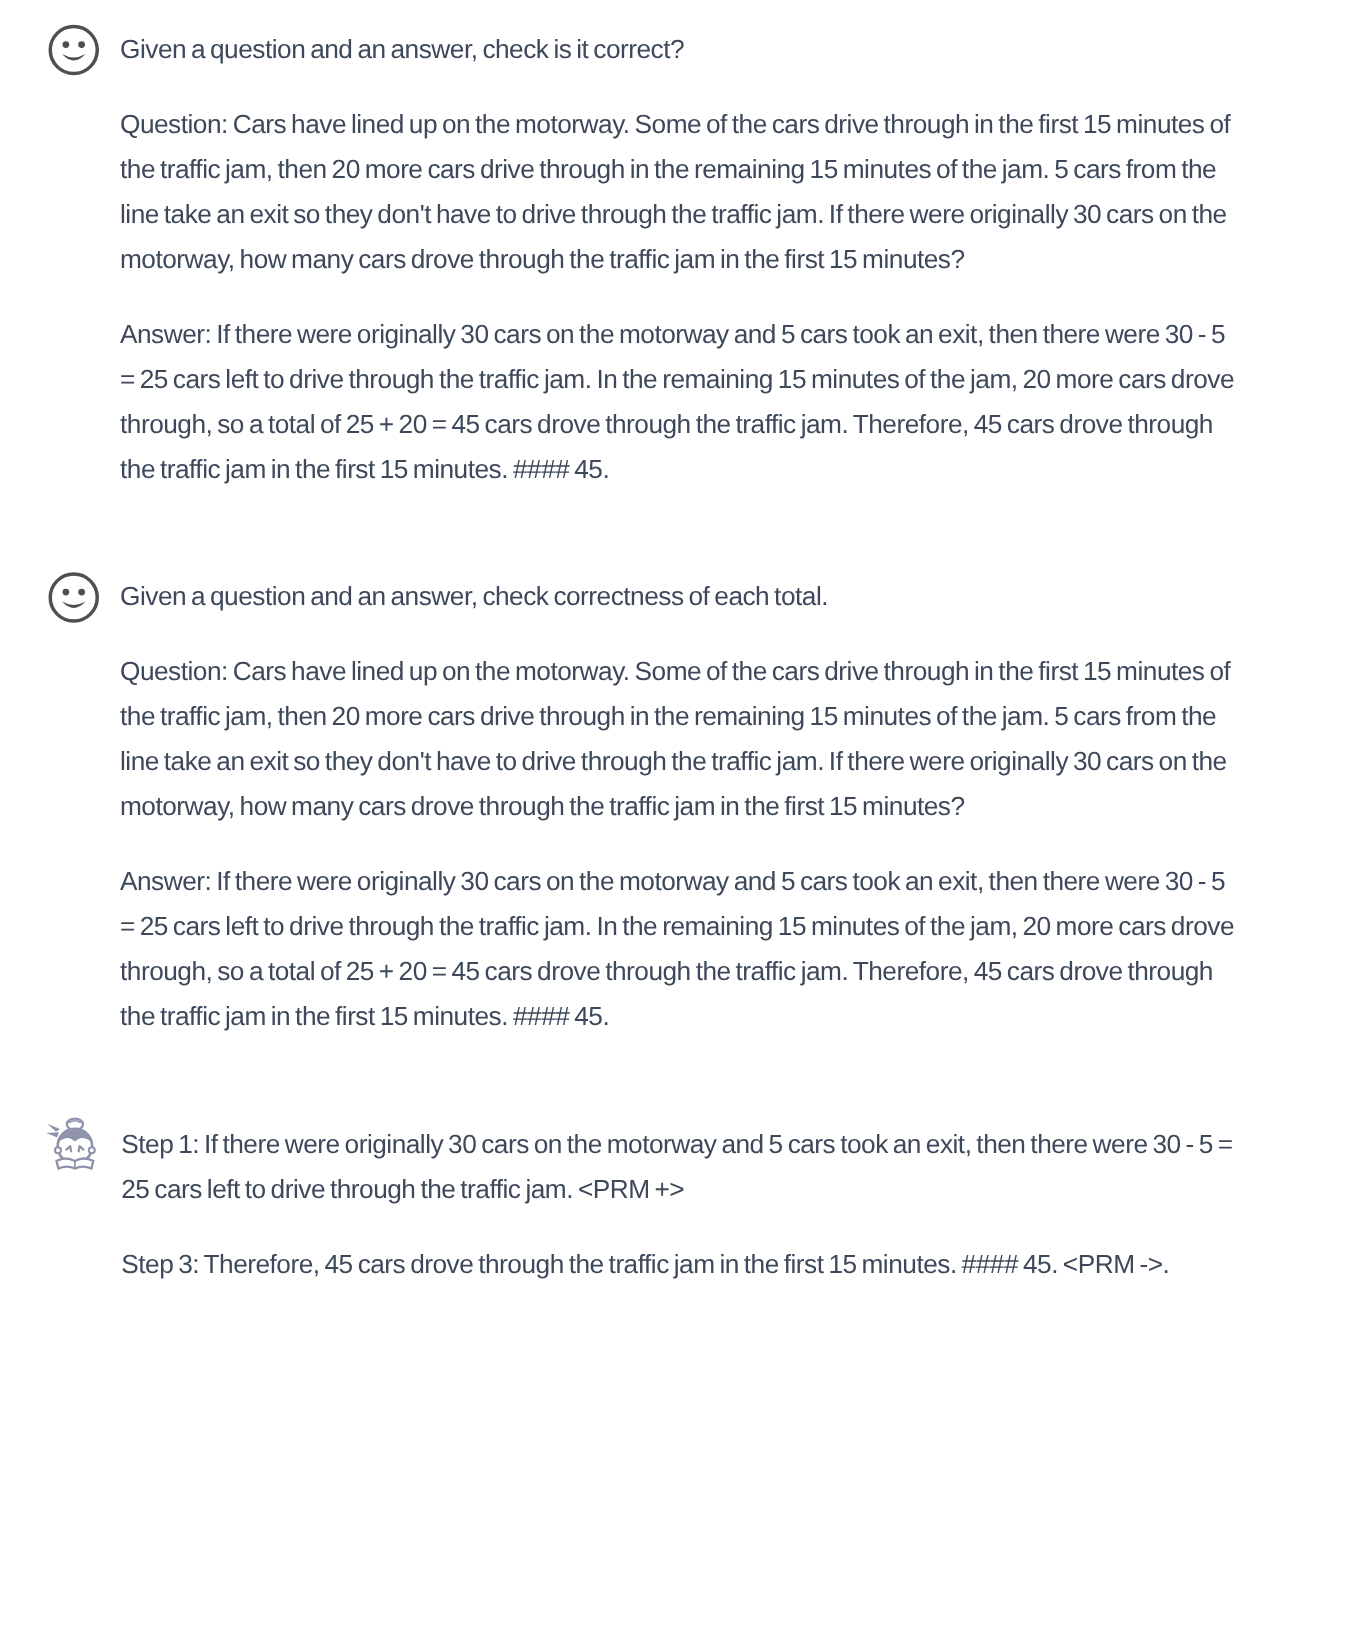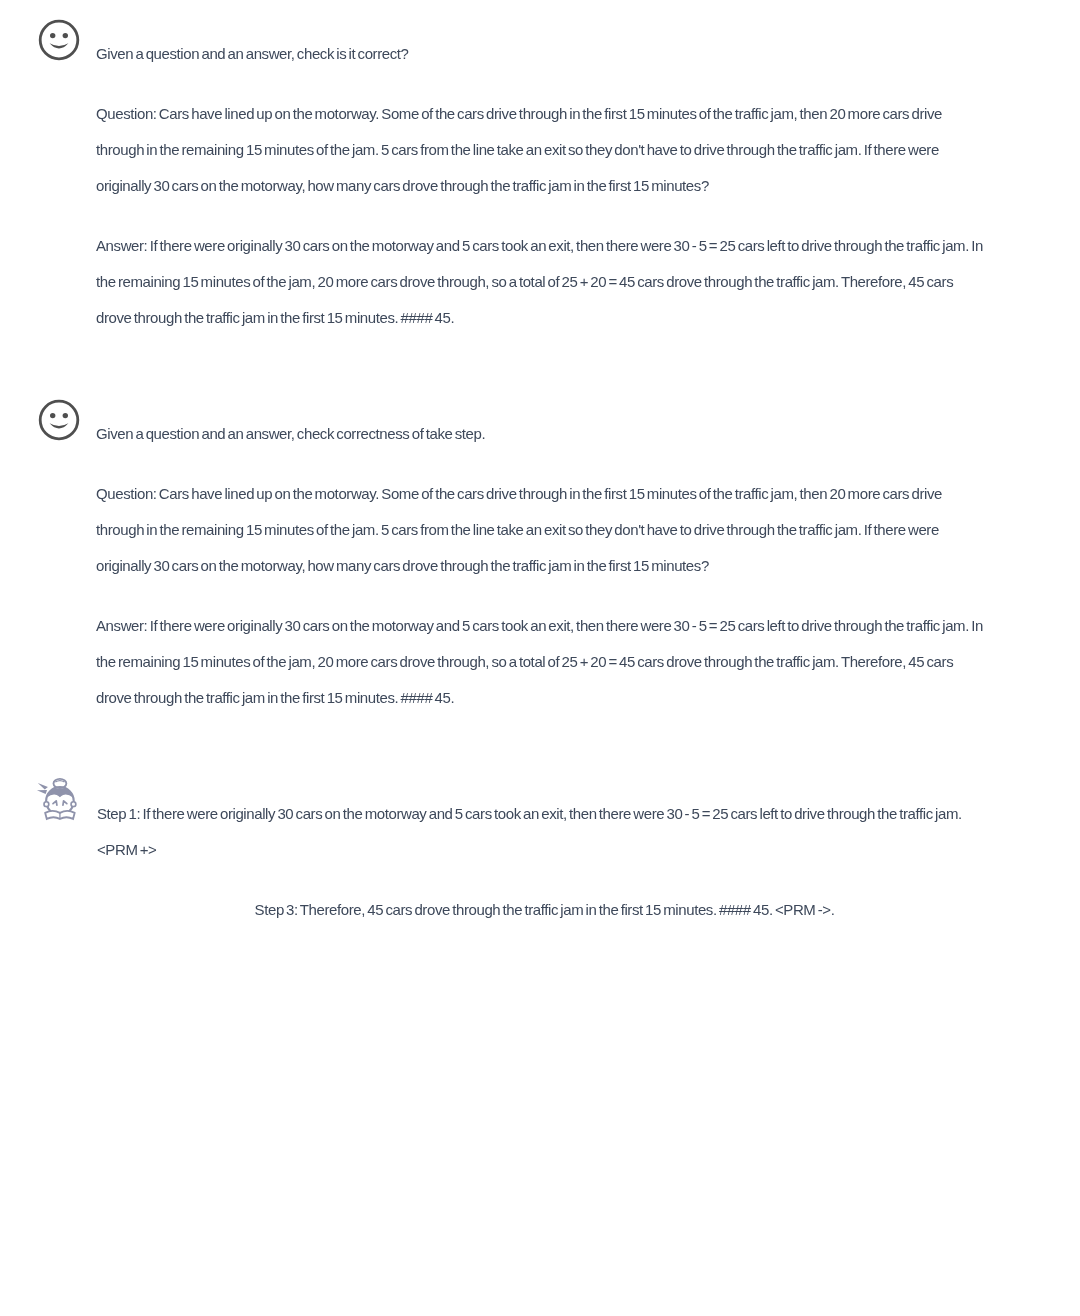--- a/index.html
+++ b/index.html
@@ -33,28 +33,28 @@
     height: 45px;
     margin-top: -5px;
     display: flex;
     align-items: center;
     justify-content: center;
   }
   .avatar.user { color: var(--user-icon); }
   .avatar.assistant { color: var(--assistant-icon); }
   .content { flex: 1; max-width: 895px; min-width: 0; }
   .content p {
-    margin: 14px 0 24px 0;
-    font-size: 15px;
+    margin: 0 0 24px 0;
+    font-size: 21px;
     line-height: 36px;
     letter-spacing: -0.4px;
     word-spacing: -1.5px;
   }
   .content p:last-child { margin-bottom: 0; }
-  .content p.nowrap { white-space: nowrap; text-align: center; }
+  .content p.nowrap { white-space: nowrap; }
 </style>
 </head>
 <body>
 
 <div class="page">
 
   <section class="turn">
     <span class="avatar user">
       <svg viewBox="0 0 44 44" width="44" height="44" fill="none" aria-hidden="true">
         <circle cx="22" cy="22" r="18.8" stroke="currentColor" stroke-width="2.8"></circle>
@@ -74,21 +74,21 @@
   <section class="turn">
     <span class="avatar user">
       <svg viewBox="0 0 44 44" width="44" height="44" fill="none" aria-hidden="true">
         <circle cx="22" cy="22" r="18.8" stroke="currentColor" stroke-width="2.8"></circle>
         <circle cx="15.7" cy="17.6" r="2.7" fill="currentColor"></circle>
         <circle cx="28.3" cy="17.6" r="2.7" fill="currentColor"></circle>
         <path d="M12.6 25.2 Q22 35.6 31.4 25.2 Q22 30.6 12.6 25.2 Z" fill="currentColor"></path>
       </svg>
     </span>
     <div class="content">
-      <p>Given a question and an answer, check correctness of take step.</p>
+      <p>Given a question and an answer, check correctness of each total.</p>
       <p>Question: Cars have lined up on the motorway. Some of the cars drive through in the first 15 minutes of the traffic jam, then 20 more cars drive through in the remaining 15 minutes of the jam. 5 cars from the line take an exit so they don't have to drive through the traffic jam. If there were originally 30 cars on the motorway, how many cars drove through the traffic jam in the first 15 minutes?</p>
       <p>Answer: If there were originally 30 cars on the motorway and 5 cars took an exit, then there were 30 - 5 = 25 cars left to drive through the traffic jam. In the remaining 15 minutes of the jam, 20 more cars drove through, so a total of 25 + 20 = 45 cars drove through the traffic jam. Therefore, 45 cars drove through the traffic jam in the first 15 minutes. #### 45.</p>
     </div>
   </section>
 
   <section class="turn">
     <span class="avatar assistant">
       <svg viewBox="0 0 50 50" width="46" height="46" fill="none" aria-hidden="true">
         <path d="M13 11 L2 6.5 L9.5 13.5 Z M12 14 L1 14.5 L10.5 18.5 Z" fill="currentColor"></path>
         <ellipse cx="26" cy="7" rx="7" ry="5" fill="#fff" stroke="currentColor" stroke-width="2"></ellipse>

